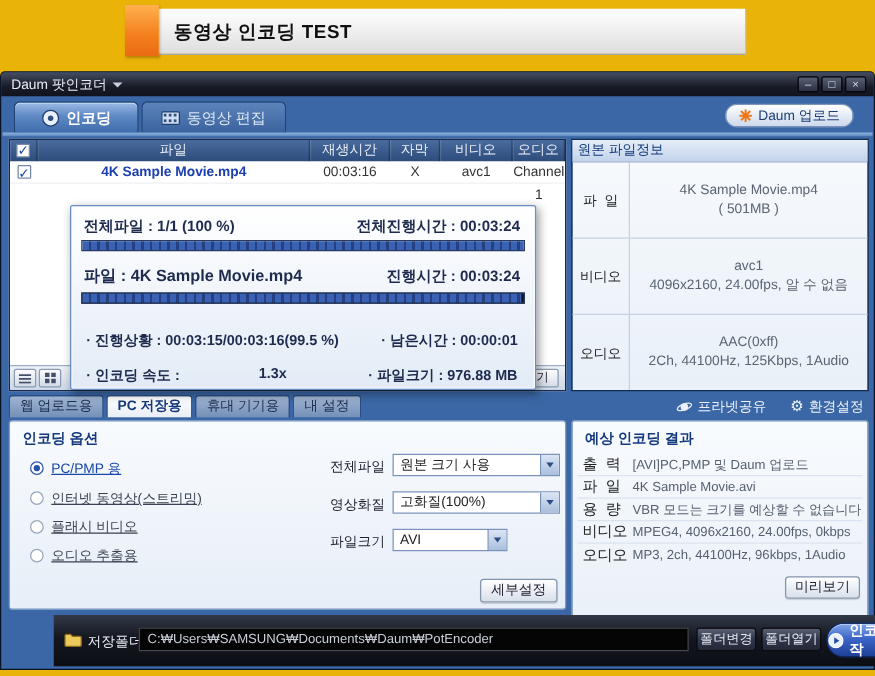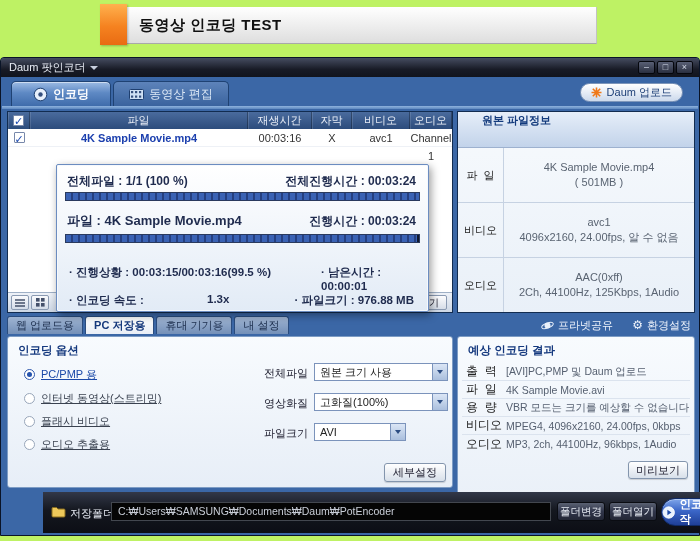--- a/index.html
+++ b/index.html
@@ -1,17 +1,17 @@
 <!DOCTYPE html>
 <html><head>
 <meta charset="utf-8">
 <style>
   * { margin:0; padding:0; box-sizing:border-box; }
   body { font-family:"Liberation Sans","DejaVu Sans",sans-serif; background:#fff; }
-  .page { position:relative; width:700px; height:541px; background:#bef264; overflow:hidden; }
+  .page { position:relative; width:700px; height:541px; background:#eab308; overflow:hidden; }
 
   
   .banner-strip { position:absolute; left:127px; top:7px; width:470px; height:37px;
     background:linear-gradient(180deg,#ffffff,#dedede); border-bottom:1px solid #a9a9a9;
     border-right:1px solid #c2c2c2; display:flex; align-items:center; }
   .banner-orange { position:absolute; left:100px; top:4px; width:27px; height:41px;
     background:linear-gradient(180deg,#ffb14e,#f58220 55%,#e96b12); box-shadow:1px 1px 2px rgba(0,0,0,.25); }
   .banner-title { padding-left:12px; font-size:15px; font-weight:bold; color:#101010; letter-spacing:0.5px; }
 
   
@@ -67,23 +67,23 @@
     background:linear-gradient(180deg,#fafbfd,#d4dce8); border:1px solid #8a9ab2; border-radius:2px;
     display:flex; align-items:center; justify-content:center; cursor:default; }
   .footer-btn { position:absolute; right:5px; top:2px; width:36px; height:15px;
     background:linear-gradient(180deg,#fdfdfe,#d6dde8); border:1px solid #8a9ab2; border-radius:2px;
     font-size:10px; line-height:13px; text-align:center; color:#223; cursor:default; }
 
   
   .info-panel { position:absolute; left:456px; top:53px; width:238px; height:202px;
     background:linear-gradient(180deg,#f7fafd,#e9f0f8); border:1px solid #122c50;
     display:flex; flex-direction:column; }
-  .info-header { height:36px; background:linear-gradient(180deg,#e6eef9,#c2d3ea);
-    border-bottom:1px solid #9db1cf; color:#123a7c; font-weight:bold; font-size:11px;
-    line-height:17px; padding-left:24px; }
+  .info-header { height:18px; background:linear-gradient(180deg,#e6eef9,#c2d3ea);
+    border-bottom:1px solid #9db1cf; color:#123a7c; font-weight:normal; font-size:11px;
+    line-height:17px; padding-left:4px; }
   .info-row { flex:1; display:flex; border-bottom:1px solid #c6d2e2; }
   .info-row:last-child { border-bottom:none; }
   .info-label { width:46px; border-right:1px solid #c6d2e2; display:flex; align-items:center;
     justify-content:center; font-size:11px; color:#222; white-space:pre; }
   .info-value { flex:1; display:flex; flex-direction:column; align-items:center; justify-content:center;
     font-size:11px; color:#5a6472; line-height:15px; text-align:center; }
 
   
   .dialog { position:absolute; left:55px; top:106px; width:373px; height:148px; z-index:50;
     background:linear-gradient(180deg,#ffffff,#e2ebf6); border:1px solid #6b8cc0; border-radius:2px;
@@ -264,21 +264,21 @@
       <span class="dlg-abs" style="right:12px;top:8px;font-size:12px;">전체진행시간 : 00:03:24</span>
       <div class="pbar" style="top:27px;">
         <div class="fill" style="width: 100%;"></div>
       </div>
       <span class="dlg-abs" style="left:10px;top:47px;font-size:13px;">파일 : 4K Sample Movie.mp4</span>
       <span class="dlg-abs" style="right:12px;top:48px;font-size:12px;">진행시간 : 00:03:24</span>
       <div class="pbar" style="top:69px;">
         <div class="fill" style="width: 99.5%;"></div>
       </div>
       <span class="dlg-abs" style="left:12px;top:100px;font-size:11.5px;">· 진행상황 : 00:03:15/00:03:16(99.5 %)</span>
-      <span class="dlg-abs" style="left:248px;top:100px;font-size:11.5px;margin-left:16px;">· 남은시간 : 00:00:01</span>
+      <span class="dlg-abs" style="left:248px;top:100px;font-size:11.5px;">· 남은시간 : 00:00:01</span>
       <span class="dlg-abs" style="left:12px;top:128px;font-size:11.5px;">· 인코딩 속도 :</span>
       <span class="dlg-abs" style="left:150px;top:128px;font-size:11.5px;">1.3x</span>
       <span class="dlg-abs" style="right:14px;top:128px;font-size:11.5px;">· 파일크기 : 976.88 MB</span>
     </div>
 
     <div class="preset-tabs">
       <div class="preset-tab inactive">웹 업로드용</div>
       <div class="preset-tab active">PC 저장용</div>
       <div class="preset-tab inactive">휴대 기기용</div>
       <div class="preset-tab inactive">내 설정</div>

